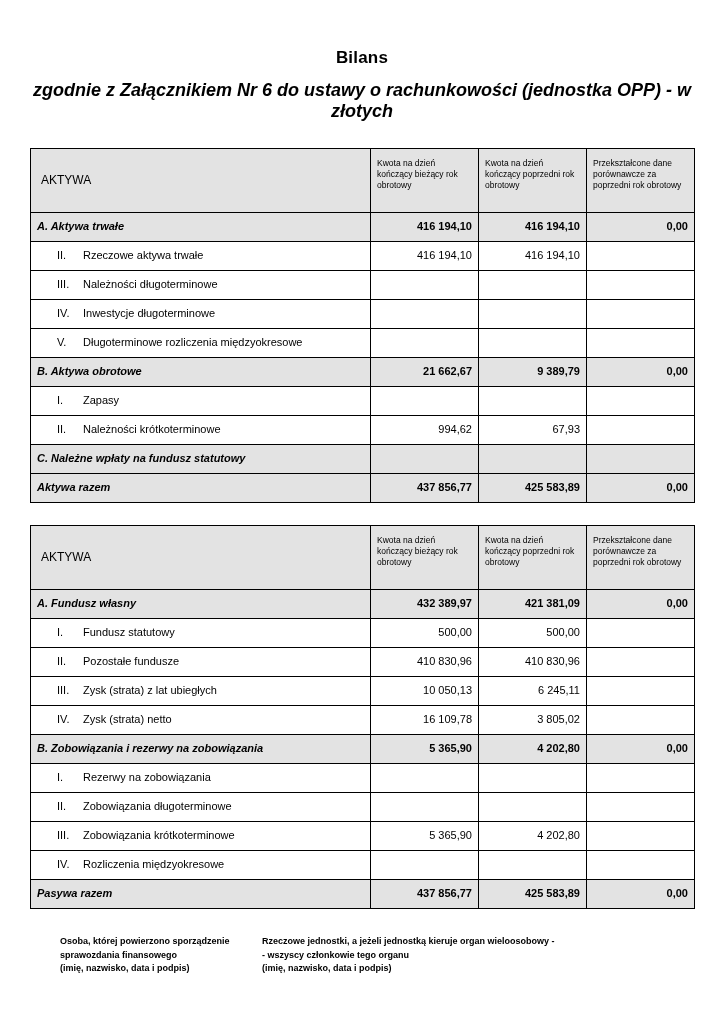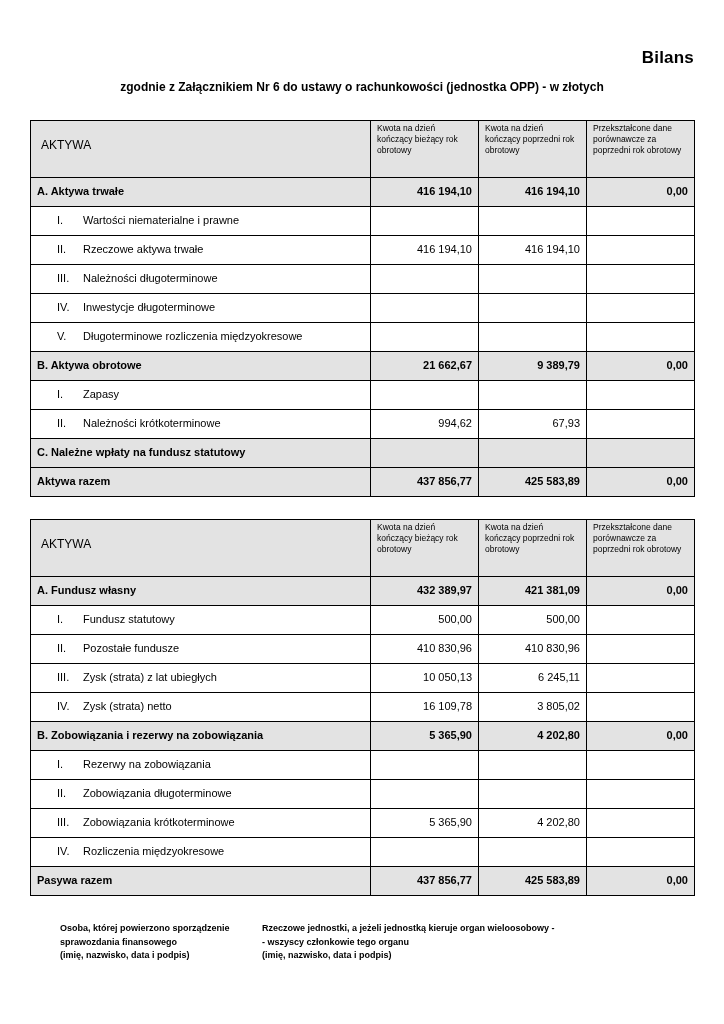--- a/index.html
+++ b/index.html
@@ -16,32 +16,33 @@
     overflow: hidden;
   }
   .page {
     position: relative;
     width: 724px;
     height: 1024px;
     box-sizing: border-box;
     padding: 0 30px;
   }
   .doc-title {
-    text-align: right;
+    text-align: center;
     font-size: 17px;
     font-weight: bold;
     margin-top: 48px;
     letter-spacing: 0.2px;
   }
   .doc-subtitle {
     text-align: center;
-    font-size: 12px;
+    font-size: 18px;
     font-weight: bold;
     margin-top: 12px;
     margin-bottom: 0;
+    font-style: italic;
   }
   table.balance {
     width: 664px;
     border-collapse: collapse;
     table-layout: fixed;
     font-size: 11px;
     border: 1px solid #000;
   }
   table.balance.first { margin-top: 26px; }
   table.balance.second { margin-top: 22px; }
@@ -51,21 +52,21 @@
   table.balance col.c2 { width: 108px; }
   table.balance col.c3 { width: 108px; }
 
   table.balance thead th {
     background: #e3e3e3;
     border: 1px solid #000;
     vertical-align: top;
     text-align: left;
     font-weight: normal;
     font-size: 8.5px;
-    padding: 2px 6px 8px 6px;
+    padding: 9px 6px 8px 6px;
     line-height: 1.32;
     height: 46px;
   }
   table.balance thead th.section-head {
     font-size: 12px;
     font-weight: normal;
     vertical-align: middle;
     padding-left: 10px;
   }
   table.balance td {
@@ -78,21 +79,21 @@
   table.balance td.label {
     text-align: left;
   }
   table.balance td.num {
     text-align: right;
   }
   tr.grey td {
     background: #e3e3e3;
     font-weight: bold;
   }
-  tr.grey td.label { font-weight: bold; }
+  tr.grey td.label { font-weight: bold; font-style: italic; }
   .indent-1 { padding-left: 26px !important; }
   .roman {
     display: inline-block;
     width: 26px;
   }
   .sig-area {
     margin-top: 26px;
     display: flex;
     font-size: 9px;
     font-weight: bold;
@@ -131,26 +132,20 @@
       </tr>
     </thead>
     <tbody id="assets-body">
         <tr class="grey">
           <td class="label">A. Aktywa trwałe</td>
           <td class="num">416 194,10</td>
           <td class="num">416 194,10</td>
           <td class="num">0,00</td>
         </tr>
         <tr>
-          <td class="label indent-1"><span class="roman">I.</span>Wartości niematerialne i prawne</td>
-          <td class="num"></td>
-          <td class="num"></td>
-          <td class="num"></td>
-        </tr>
-        <tr>
           <td class="label indent-1"><span class="roman">II.</span>Rzeczowe aktywa trwałe</td>
           <td class="num">416 194,10</td>
           <td class="num">416 194,10</td>
           <td class="num"></td>
         </tr>
         <tr>
           <td class="label indent-1"><span class="roman">III.</span>Należności długoterminowe</td>
           <td class="num"></td>
           <td class="num"></td>
           <td class="num"></td>

